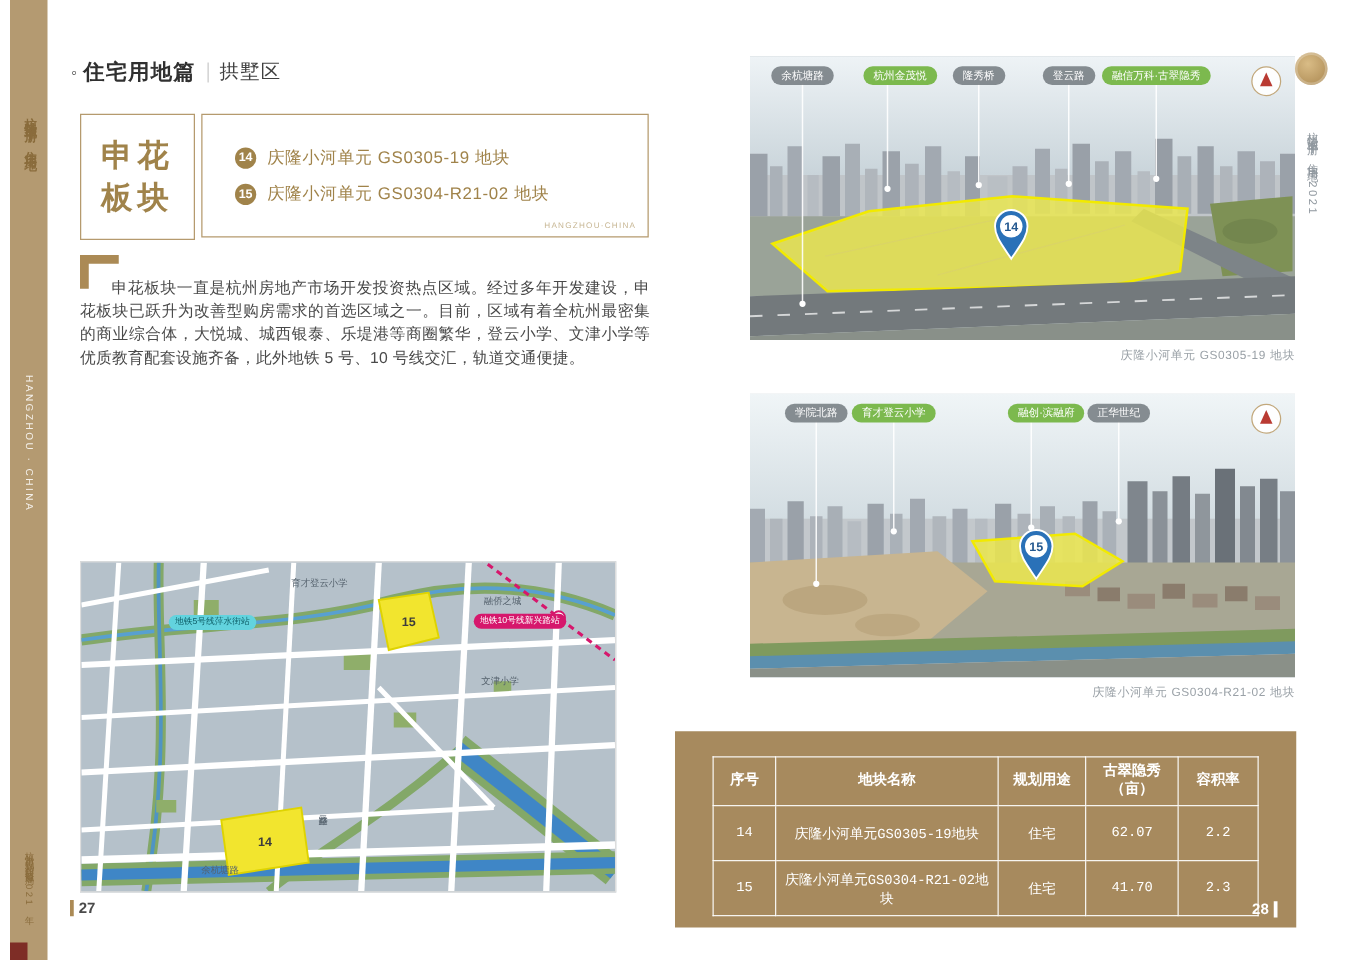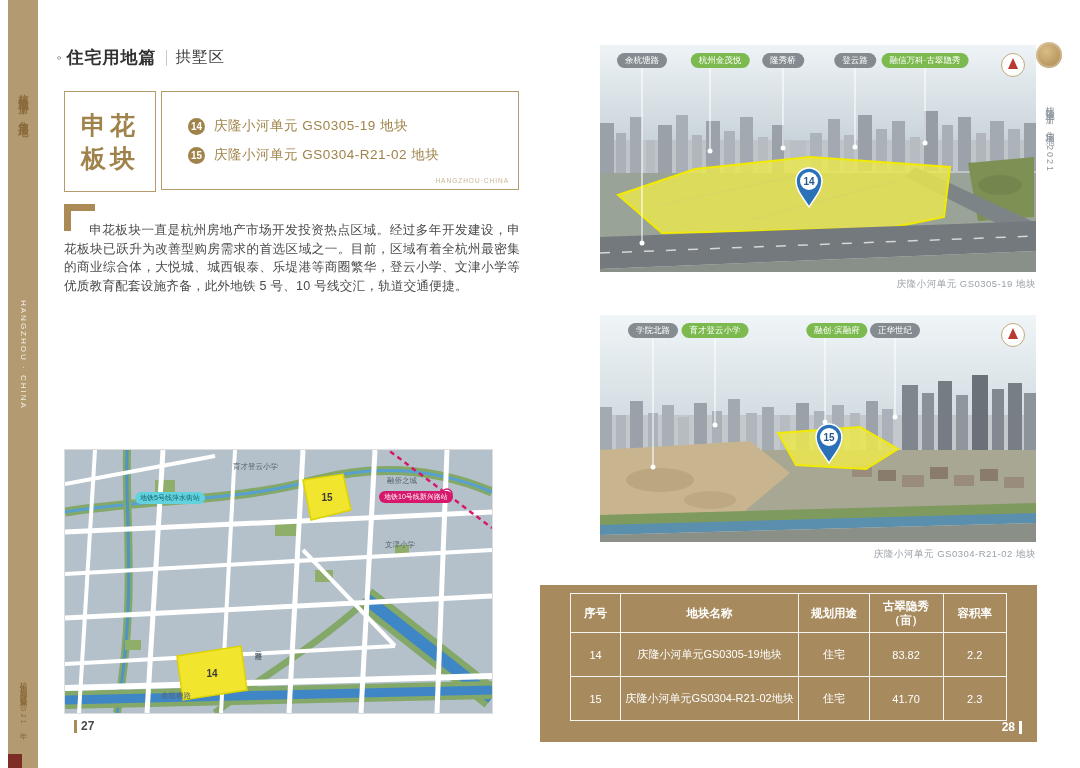--- a/index.html
+++ b/index.html
@@ -34,42 +34,42 @@
   .paras{position:absolute;left:64px;top:221px;width:456px;}
   .paras p{margin:0 0 18px 0;font-size:12.6px;line-height:18.5px;color:#4a4a4a;
            text-align:justify;text-indent:2em;letter-spacing:.2px;}
   .map-box{position:absolute;left:64px;top:449px;width:427px;height:263px;border:1px solid #dddddd;
            background:#b5c1ca;overflow:hidden;}
   .map-pill{position:absolute;height:12px;line-height:12px;font-size:7px;padding:0 5px;border-radius:6px;white-space:nowrap;}
   .map-pill.cyan{background:#62d3de;color:#0e5f68;}
   .map-pill.magenta{background:#d6176c;color:#ffffff;}
   .map-label{position:absolute;font-size:7.5px;color:#55626d;white-space:nowrap;}
   .map-label.vert{writing-mode:vertical-rl;}
-  .pagenum-left{position:absolute;left:56px;top:719px;display:flex;align-items:center;gap:4px;margin-left:18px;}
+  .pagenum-left{position:absolute;left:56px;top:719px;display:flex;align-items:center;gap:4px;}
   .pagenum-left .bar{width:3px;height:13px;background:#ab8a55;}
   .pagenum-left .num{font-size:12px;font-weight:bold;color:#4a4a4a;}
   
   .photo{position:absolute;left:600px;width:436px;height:227px;overflow:hidden;background:#cfd8dc;}
   .photo1{top:45px;} .photo2{top:315px;}
   .pill{position:absolute;top:8px;transform:translateX(-50%);height:15px;line-height:15px;
         padding:0 8px;border-radius:8px;font-size:8.5px;color:#fff;white-space:nowrap;}
   .pill.gray{background:rgba(104,111,117,.78);}
   .pill.green{background:#7cb94e;}
   .compass{position:absolute;right:11px;top:8px;width:24px;height:24px;border-radius:50%;
            background:rgba(255,255,255,.92);border:1.5px solid #c2a87c;box-sizing:border-box;}
   .compass .arrow{width:0;height:0;border-left:5px solid transparent;border-right:5px solid transparent;
                   border-bottom:11px solid #b93a32;margin:4px auto 0;}
   .caption{position:absolute;left:600px;width:436px;text-align:right;font-size:9.5px;color:#9aa1a7;letter-spacing:.5px;}
   .caption1{top:278px;} .caption2{top:548px;}
   .seal{position:absolute;left:1036px;top:42px;width:26px;height:26px;border-radius:50%;
         background:radial-gradient(circle at 40% 35%,#d9bc86,#a8854e);box-shadow:inset 0 0 0 2px rgba(255,255,255,.25);}
   .edge-text{position:absolute;left:1043px;top:98px;writing-mode:vertical-rl;font-size:9px;
              color:#8f979e;letter-spacing:2px;white-space:nowrap;}
   .panel{position:absolute;left:540px;top:585px;width:497px;height:157px;background:#a78a5e;}
-  .gtable{position:absolute;left:30px;top:8px;width:437px;border-collapse:collapse;color:#ffffff;}
+  .gtable{position:absolute;left:30px;top:20px;width:437px;border-collapse:collapse;color:#ffffff;font-family:Liberation Mono, monospace;}
   .gtable th,.gtable td{border:1px solid rgba(255,255,255,.9);text-align:center;vertical-align:middle;
                         font-weight:normal;font-size:11px;padding:0 4px;}
   .gtable th{height:38px;font-weight:bold;font-size:11.5px;line-height:1.25;}
   .gtable td{height:43px;}
   .pagenum-right{position:absolute;right:15px;bottom:8px;display:flex;align-items:center;gap:4px;}
   .pagenum-right .num{font-size:12px;font-weight:bold;color:#ffffff;}
   .pagenum-right .bar{width:3px;height:13px;background:#ffffff;}
 </style>
 </head>
 <body>
@@ -349,21 +349,21 @@
             <div>（亩）</div>
           </th>
           <th style="width:61px">容积率</th>
         </tr>
       </thead>
       <tbody>
         <tr>
           <td>14</td>
           <td>庆隆小河单元GS0305-19地块</td>
           <td>住宅</td>
-          <td>83.82</td>
+          <td>62.07</td>
           <td>2.2</td>
         </tr>
         <tr>
           <td>15</td>
           <td>庆隆小河单元GS0304-R21-02地块</td>
           <td>住宅</td>
           <td>41.70</td>
           <td>2.3</td>
         </tr>
       </tbody>

